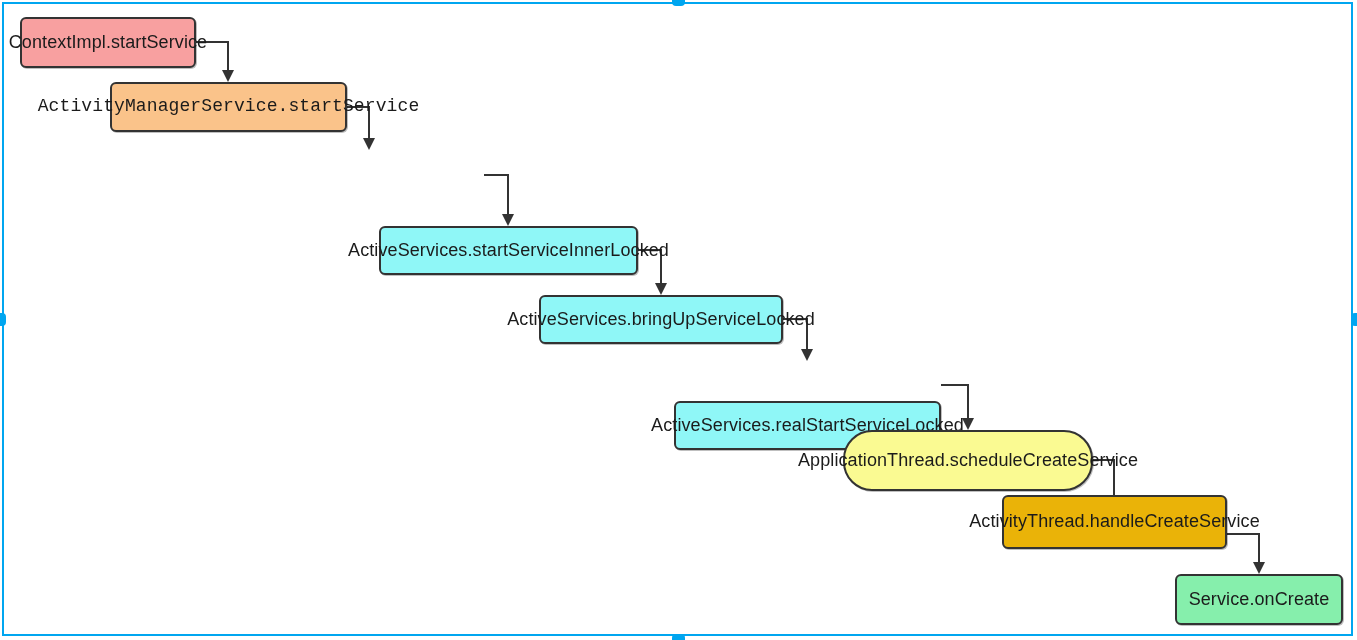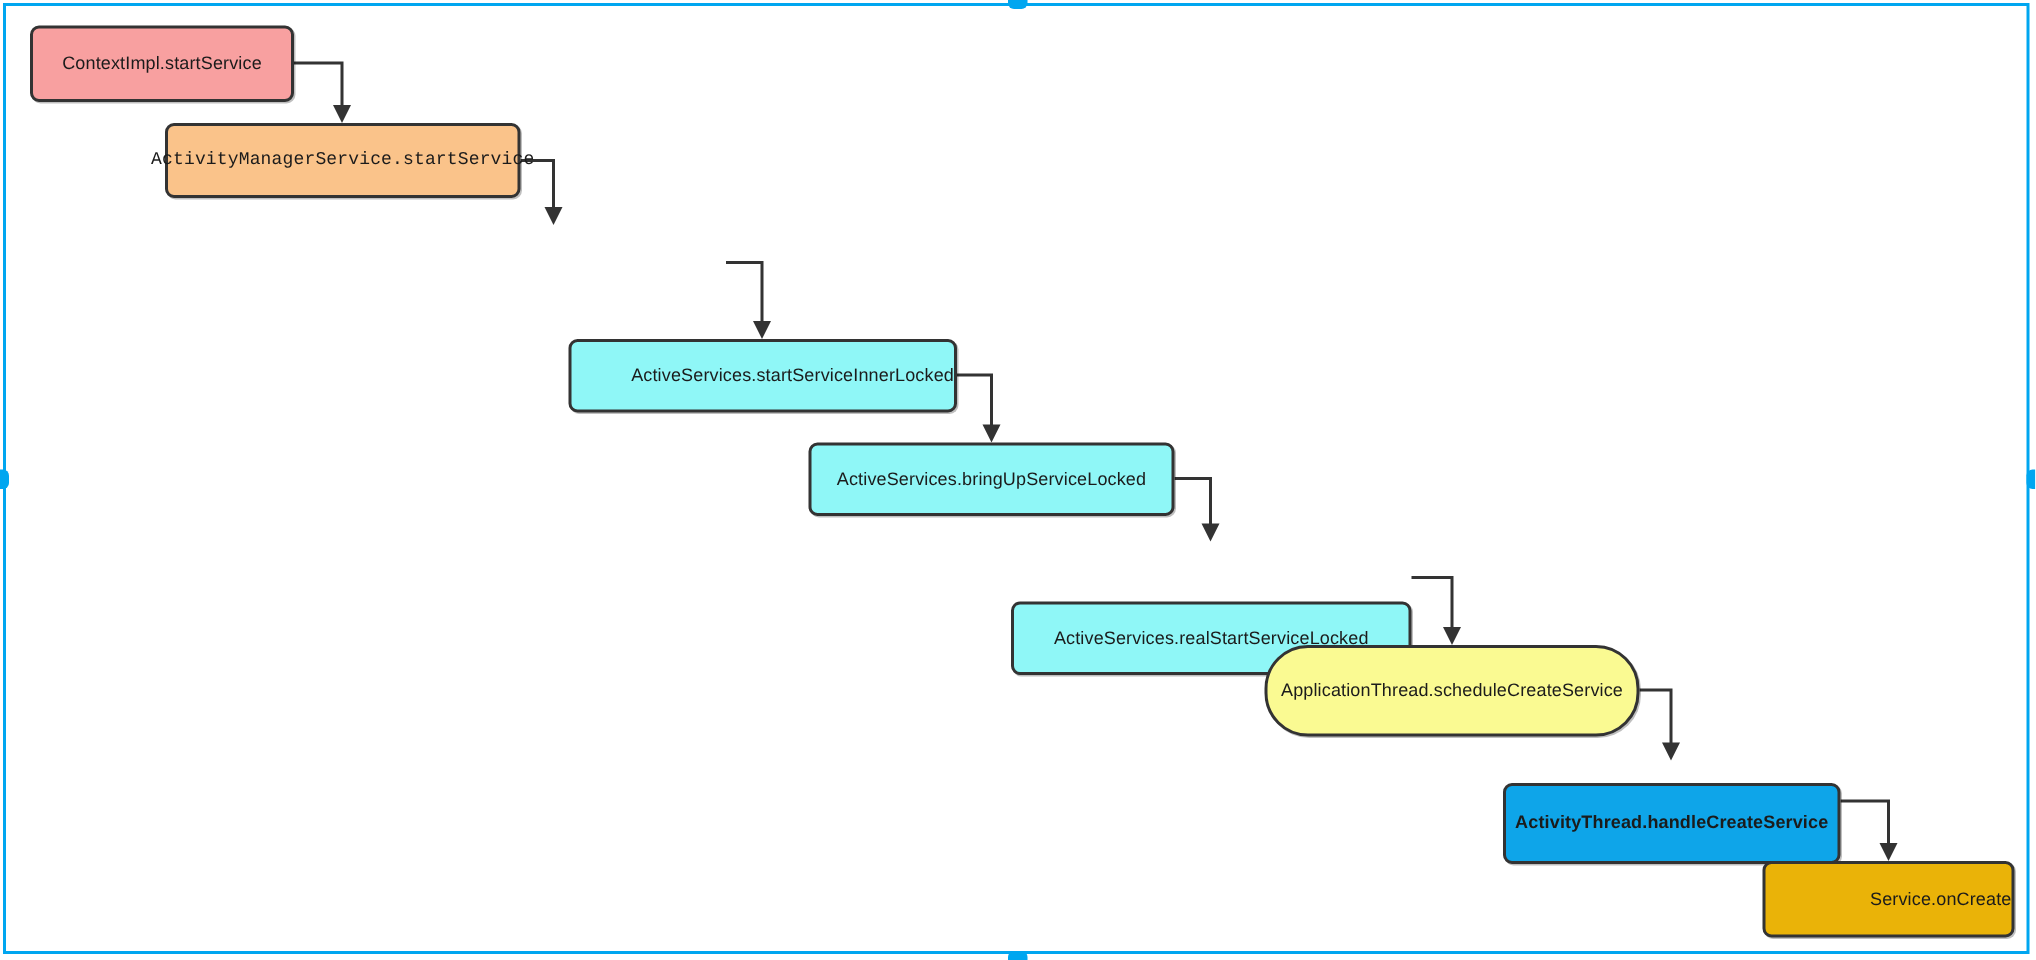--- a/index.html
+++ b/index.html
@@ -42,21 +42,21 @@
   
   .node {
     position: absolute;
     box-sizing: border-box;
     border: 2px solid #333333;
     border-radius: 6px;
     display: flex;
     align-items: center;
     justify-content: center;
     color: #1b1b1b;
-    font-size: 12px;
+    font-size: 18px;
     line-height: 1.1;
     white-space: nowrap;
     letter-spacing: 0.1px;
     box-shadow: 1px 1px 0 rgba(0,0,0,0.25);
   }
   .node .label {
     display: block;
   }
 
   
@@ -127,41 +127,41 @@
 
   <div class="node" style="left:20px; top:17px; width:176px; height:51px; background:#f8a0a0;">
     <span class="label">ContextImpl.startService</span>
   </div>
 
   <div class="node" style="left:110px; top:82px; width:237px; height:50px; background:#fac38a;font-family:Liberation Mono, monospace;">
     <span class="label">ActivityManagerService.startService</span>
   </div>
 
 
-  <div class="node" style="left:379px; top:226px; width:259px; height:49px; background:#8ff7f7;justify-content:flex-end;">
+  <div class="node" style="left:379px; top:226px; width:259px; height:49px; background:#8ff7f7;">
     <span class="label">ActiveServices.startServiceInnerLocked</span>
   </div>
 
   <div class="node" style="left:539px; top:295px; width:244px; height:49px; background:#8ff7f7;">
     <span class="label">ActiveServices.bringUpServiceLocked</span>
   </div>
 
   <div class="node" style="left:674px; top:361px; width:267px; height:49px; background:#8ff7f7;margin-top:40px;">
     <span class="label">ActiveServices.realStartServiceLocked</span>
   </div>
 
   <div class="node" style="left:843px; top:430px; width:250px; height:61px; background:#fafa92;border-radius:29px;">
     <span class="label">ApplicationThread.scheduleCreateService</span>
   </div>
 
-  <div class="node" style="left:1002px; top:522px; width:225px; height:54px; background:#0ea5e9;font-weight:bold;">
+  <div class="node" style="left:1002px; top:495px; width:225px; height:54px; background:#eab308;">
     <span class="label">ActivityThread.handleCreateService</span>
   </div>
 
-  <div class="node" style="left:1175px; top:574px; width:168px; height:51px; background:#eab308;justify-content:flex-end;">
+  <div class="node" style="left:1175px; top:574px; width:168px; height:51px; background:#86efac;">
     <span class="label">Service.onCreate</span>
   </div>
 
   <div class="selection-frame"></div>
   <div class="handle h-top"></div>
   <div class="handle h-bottom"></div>
   <div class="handle h-left"></div>
   <div class="handle h-right"></div>
 
 </div>

